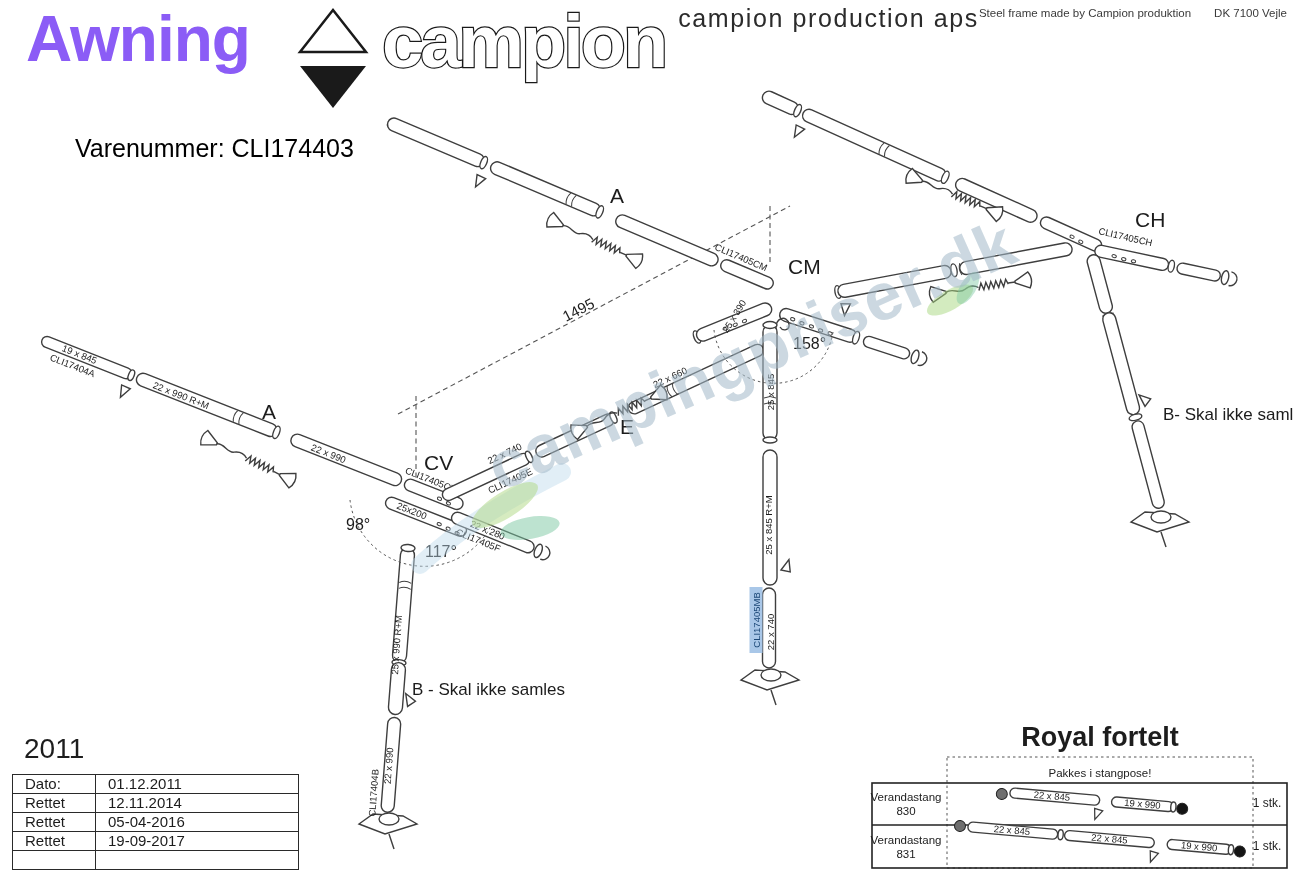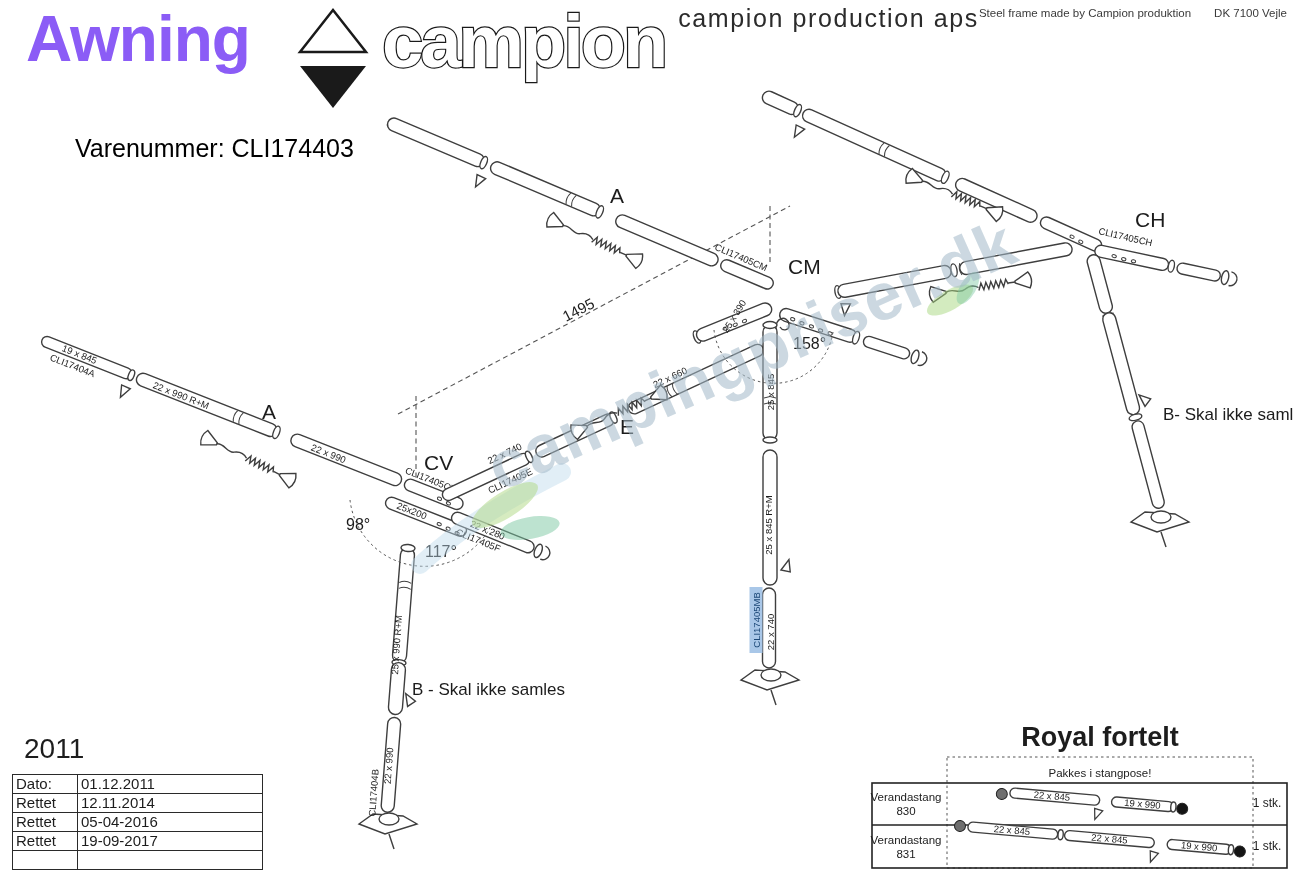--- a/index.html
+++ b/index.html
@@ -11,21 +11,21 @@
   #subtitle{left:28px;top:90px;font-size:32px;font-weight:400;color:#222;}
   #partnum{left:43px;top:134px;font-size:25px;font-weight:400;color:#000000;margin-left:32px;}
   
   #logo{right:6px;top:4px;display:flex;align-items:flex-start;}
   #logo .txtcol{display:flex;flex-direction:row;align-items:flex-start;}
   #logo .company{font-size:25px;letter-spacing:1.6px;color:#2b2b2b;margin-top:0px;}
   #logo .tagrow{display:flex;gap:23px;font-size:11.5px;color:#3a3a3a;margin-top:3px;}
   
   #year{left:24px;top:733px;font-size:28px;color:#1d1d1d;text-align:center;}
   #revtable{left:12px;top:774px;border-collapse:collapse;}
-  #revtable td{border:1.6px solid #2a2a2a;font-size:15px;padding:0 3px;height:18px;line-height:18px;}
+  #revtable td{border:1.6px solid #2a2a2a;font-size:15px;padding:0 12px;height:18px;line-height:18px;}
   #revtable td.l{width:58px;}
   #revtable td.v{width:178px;}
   svg text{font-family:"Liberation Sans",sans-serif;}
   .t{fill:#fff;stroke:#3e3e3e;stroke-width:1.4;}
   .ln{fill:none;stroke:#3e3e3e;stroke-width:1.4;}
   .thin{fill:none;stroke:#3e3e3e;stroke-width:1;}
   .dash{fill:none;stroke:#555;stroke-width:1.1;stroke-dasharray:5 3.5;}
   .dash2{fill:none;stroke:#555;stroke-width:1;stroke-dasharray:2.5 3;}
   .hole{fill:#fff;stroke:#3e3e3e;stroke-width:1;}
   .lbl{fill:#1c1c1c;}

